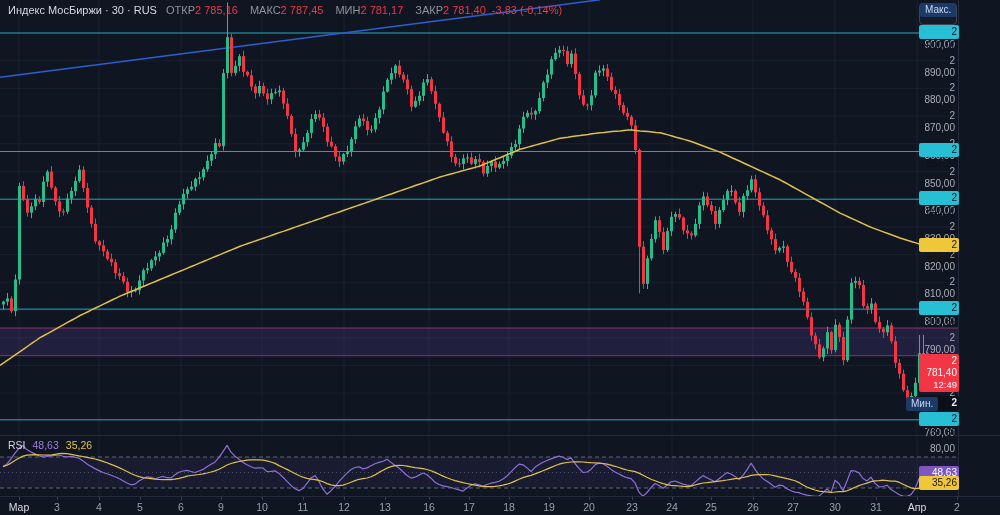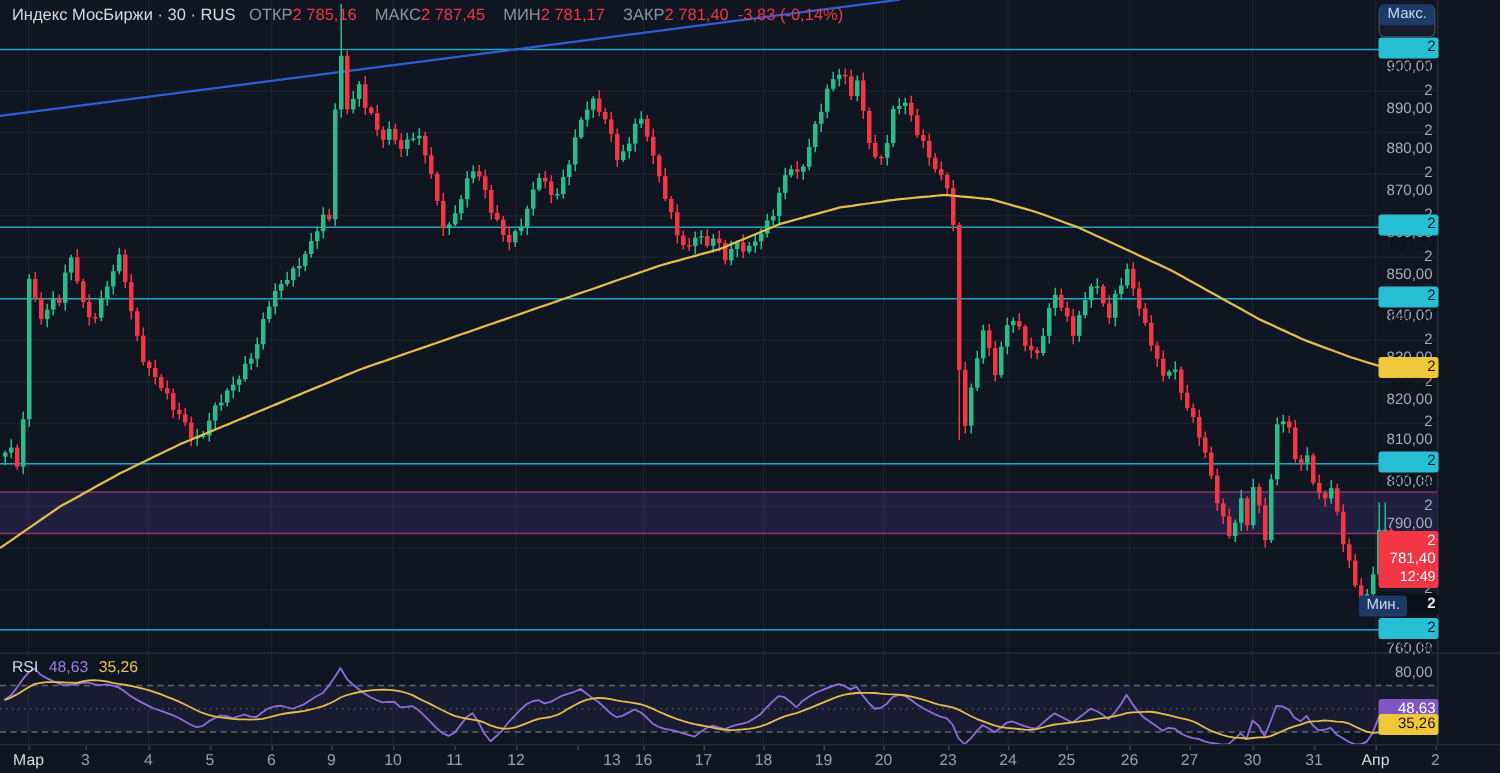--- a/index.html
+++ b/index.html
@@ -636,21 +636,21 @@
       <div class="tlabel" style="left: 181px;">6</div>
       <div class="tnub" style="left: 221px;"></div>
       <div class="tlabel" style="left: 221px;">9</div>
       <div class="tnub" style="left: 262px;"></div>
       <div class="tlabel" style="left: 262px;">10</div>
       <div class="tnub" style="left: 303px;"></div>
       <div class="tlabel" style="left: 303px;">11</div>
       <div class="tnub" style="left: 344px;"></div>
       <div class="tlabel" style="left: 344px;">12</div>
       <div class="tnub" style="left: 385px;"></div>
-      <div class="tlabel" style="left: 385px; margin-left: 23px;">13</div>
+      <div class="tlabel" style="left: 385px;">13</div>
       <div class="tnub" style="left: 429px;"></div>
       <div class="tlabel" style="left: 429px;">16</div>
       <div class="tnub" style="left: 469px;"></div>
       <div class="tlabel" style="left: 469px;">17</div>
       <div class="tnub" style="left: 509px;"></div>
       <div class="tlabel" style="left: 509px;">18</div>
       <div class="tnub" style="left: 549px;"></div>
       <div class="tlabel" style="left: 549px;">19</div>
       <div class="tnub" style="left: 589px;"></div>
       <div class="tlabel" style="left: 589px;">20</div>

